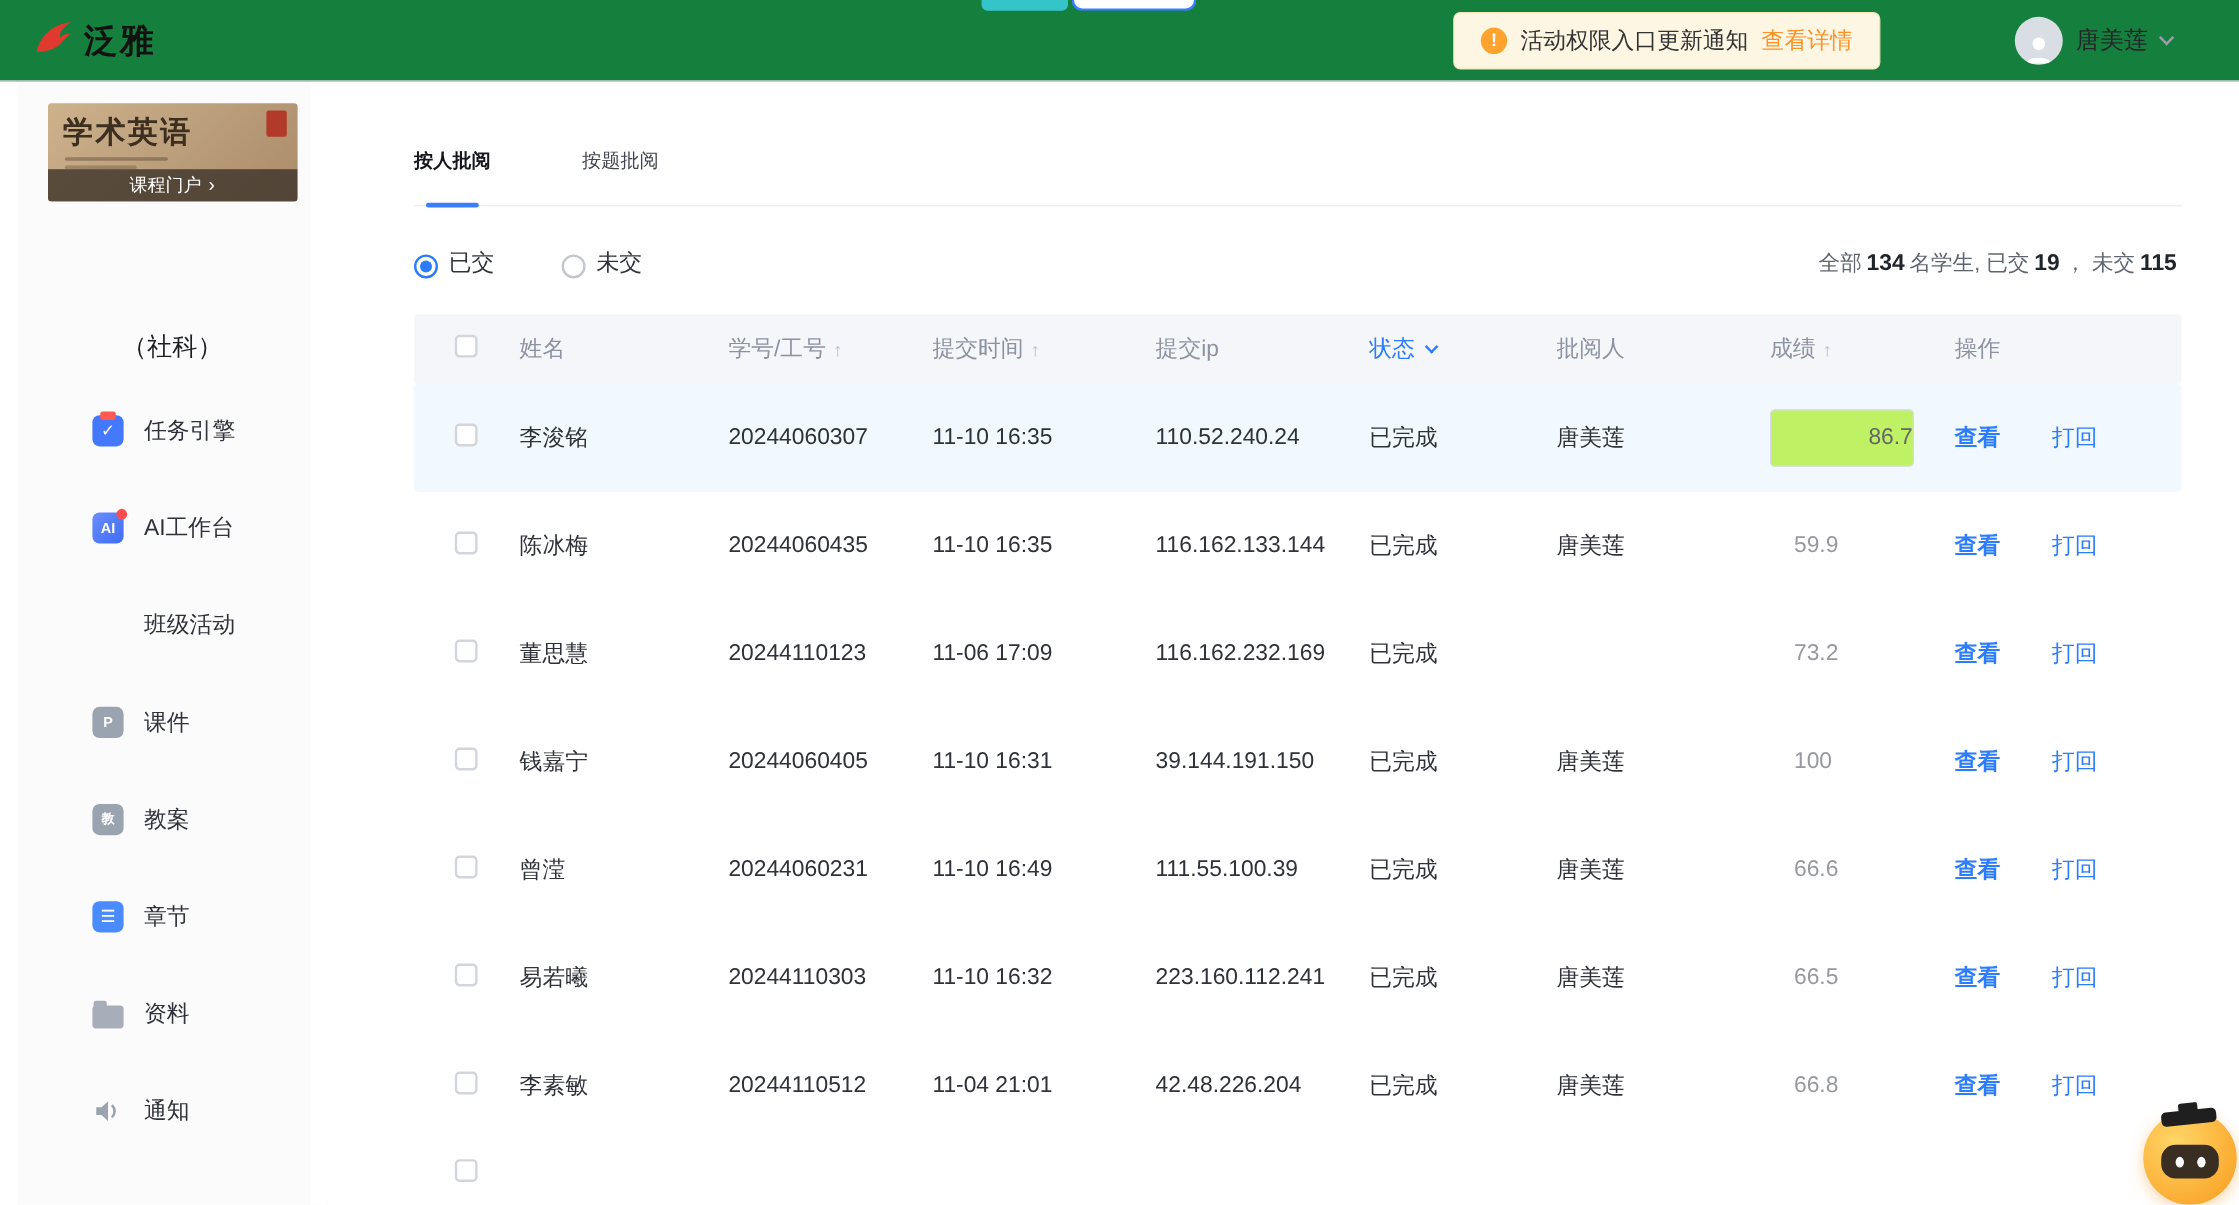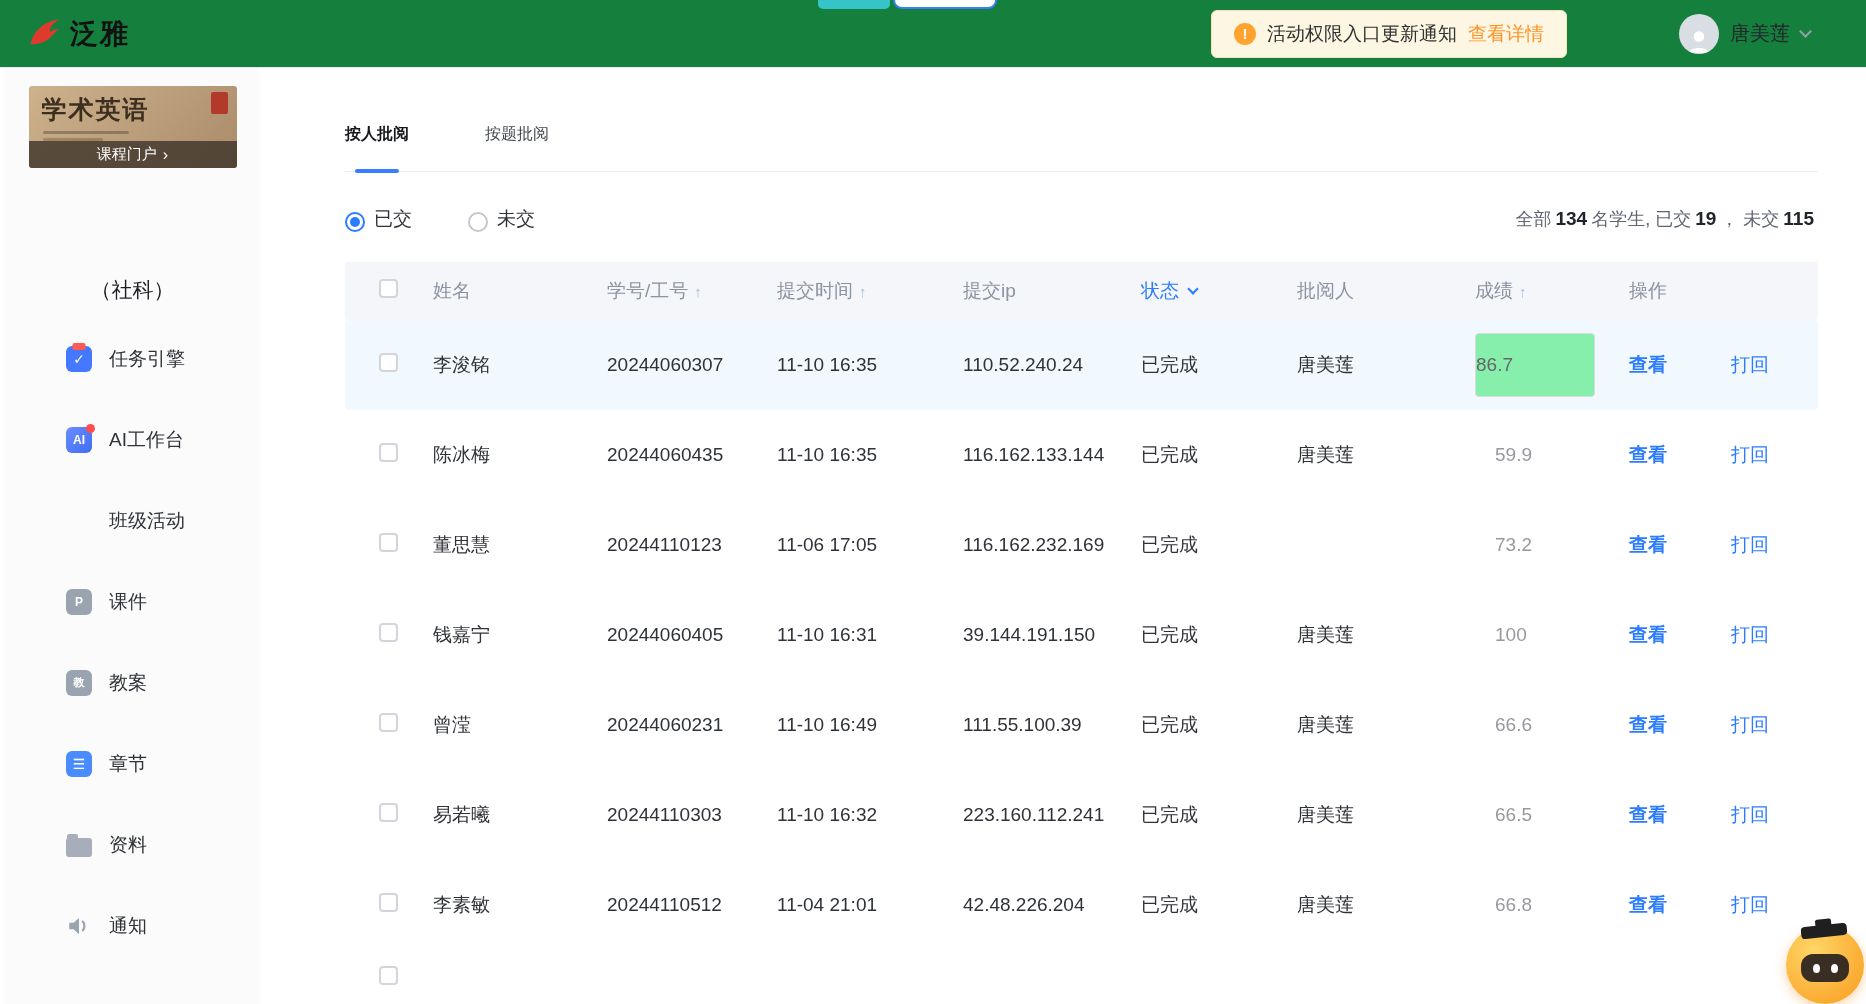--- a/index.html
+++ b/index.html
@@ -17,21 +17,21 @@
   .avatar{width:40px;height:40px;border-radius:50%;background:#d9dde4;display:flex;align-items:flex-end;justify-content:center;overflow:hidden}
   .user-name{font-size:20px;color:#23262b}
   .caret-down{width:9px;height:9px;border-right:2px solid #98a0ab;border-bottom:2px solid #98a0ab;transform:rotate(45deg);margin-top:-5px}
 
   
   .top-clip{position:absolute;top:0;left:818px;display:flex;gap:3px;z-index:10}
   .clip-a{width:72px;height:9px;background:#35c5c9;border-radius:0 0 5px 5px}
   .clip-b{width:104px;height:9px;background:#fff;border:2px solid #3a7dff;border-top:none;border-radius:0 0 9px 9px}
 
   
-  .sidebar{position:absolute;top:68px;left:4px;width:258px;bottom:0;background:#fbfbfc;border-right:1px solid #ececec;padding-top:18px}
+  .sidebar{position:absolute;top:68px;left:15px;width:258px;bottom:0;background:#fbfbfc;border-right:1px solid #ececec;padding-top:18px}
   .cover{width:208px;height:82px;margin:0 auto;position:relative;background:linear-gradient(135deg,#cdb28c,#aa8b6a);border-radius:3px;overflow:hidden;cursor:pointer}
   .cover-title{font-size:25px;font-weight:bold;color:#3c2f20;padding:7px 0 0 13px;letter-spacing:2px}
   .cover-badge{position:absolute;top:6px;right:9px;width:17px;height:22px;background:#b23a2b;border-radius:2px}
   .cover-sub1{position:absolute;left:14px;top:45px;width:86px;height:3px;background:rgba(60,45,30,.35);border-radius:2px}
   .cover-sub2{position:absolute;left:14px;top:52px;width:60px;height:3px;background:rgba(60,45,30,.28);border-radius:2px}
   .portal{position:absolute;bottom:0;left:0;width:100%;height:27px;background:rgba(58,49,40,.78);color:#fff;font-size:15px;display:flex;align-items:center;justify-content:center;gap:6px}
   .chevron-right-icon::after{content:'›';font-size:16px}
   .course-name{margin-top:104px;text-align:center;font-size:21px;color:#1d1f23;line-height:1.72}
   .menu{margin-top:10px}
   .menu-item{height:81px;display:flex;align-items:center;gap:17px;padding-left:62px;cursor:pointer;font-size:19px;color:#2f3238}
@@ -71,23 +71,23 @@
   .table{margin-top:30px}
   .grid-cols{display:grid;grid-template-columns:88px 174px 170px 186px 178px 156px 178px 154px 1fr;align-items:center}
   .thead{background:#f4f6f9;height:58px;border-radius:3px;color:#8b92a0;font-size:19px}
   .cell-check{padding-left:34px}
   .checkbox{display:inline-block;width:19px;height:19px;border:2px solid #d2d6dc;border-radius:4px;background:#fff;cursor:pointer}
   .sort-arrow{color:#a9bcd8;font-size:15px;margin-left:6px}
   .col-status{color:#2b7cff;display:flex;align-items:center;cursor:pointer}
   .chev{width:8px;height:8px;border-right:2px solid #2b7cff;border-bottom:2px solid #2b7cff;transform:rotate(45deg);display:inline-block;margin-left:10px;margin-top:-5px}
   .trow{height:90px;font-size:19px;color:#2f3238}
   .trow.highlight{background:#f1f8fe;border-radius:4px}
-  .score-input{width:120px;height:64px;border:1px solid #d8dbe0;border-radius:4px;background:#86efac;text-align:left;font-size:19px;color:#666;outline:none;font-family:inherit}
+  .score-input{width:120px;height:48px;border:1px solid #d8dbe0;border-radius:4px;background:#bef264;text-align:right;font-size:19px;color:#666;outline:none;font-family:inherit}
   .score-value{color:#97999e;padding-left:20px;display:inline-block}
-  .cell-actions{display:flex;gap:64px}
+  .cell-actions{display:flex;gap:43px}
   .link{color:#2b7cff;font-size:19px;cursor:pointer;text-decoration:none}
   .link.view{font-weight:bold}
   .trow.partial{height:48px;align-items:flex-start;padding-top:16px}
 
   
   .mascot{position:absolute;right:2px;bottom:0;width:78px;height:78px;border-radius:50%;background:radial-gradient(circle at 35% 32%,#ffd666,#f99a1d);z-index:9;cursor:pointer;box-shadow:0 4px 12px rgba(250,140,22,.35)}
   .mascot-cap{position:absolute;top:-1px;left:15px;width:46px;height:12px;background:#1f1f1f;border-radius:4px;transform:rotate(-6deg)}
   .mascot-cap::after{content:'';position:absolute;left:15px;top:-6px;width:16px;height:8px;background:#1f1f1f;border-radius:2px}
   .mascot-face{position:absolute;left:15px;top:28px;width:48px;height:28px;background:#3a2d22;border-radius:12px;display:flex;align-items:center;justify-content:center;gap:11px}
   .mascot-face .eye{width:7px;height:9px;background:#fff;border-radius:50%}
@@ -256,21 +256,21 @@
     </div>
     <div class="cell-actions">
       <a class="link view">查看</a>
       <a class="link reject">打回</a>
     </div>
   </div>
         <div class="trow grid-cols">
     <div class="cell-check"><span class="checkbox"></span></div>
     <div>董思慧</div>
     <div>20244110123</div>
-    <div>11-06 17:05</div>
+    <div>11-06 17:09</div>
     <div>116.162.232.169</div>
     <div>已完成</div>
     <div></div>
     <div>
       
       <span class="score-value">73.2</span>
     </div>
     <div class="cell-actions">
       <a class="link view">查看</a>
       <a class="link reject">打回</a>

